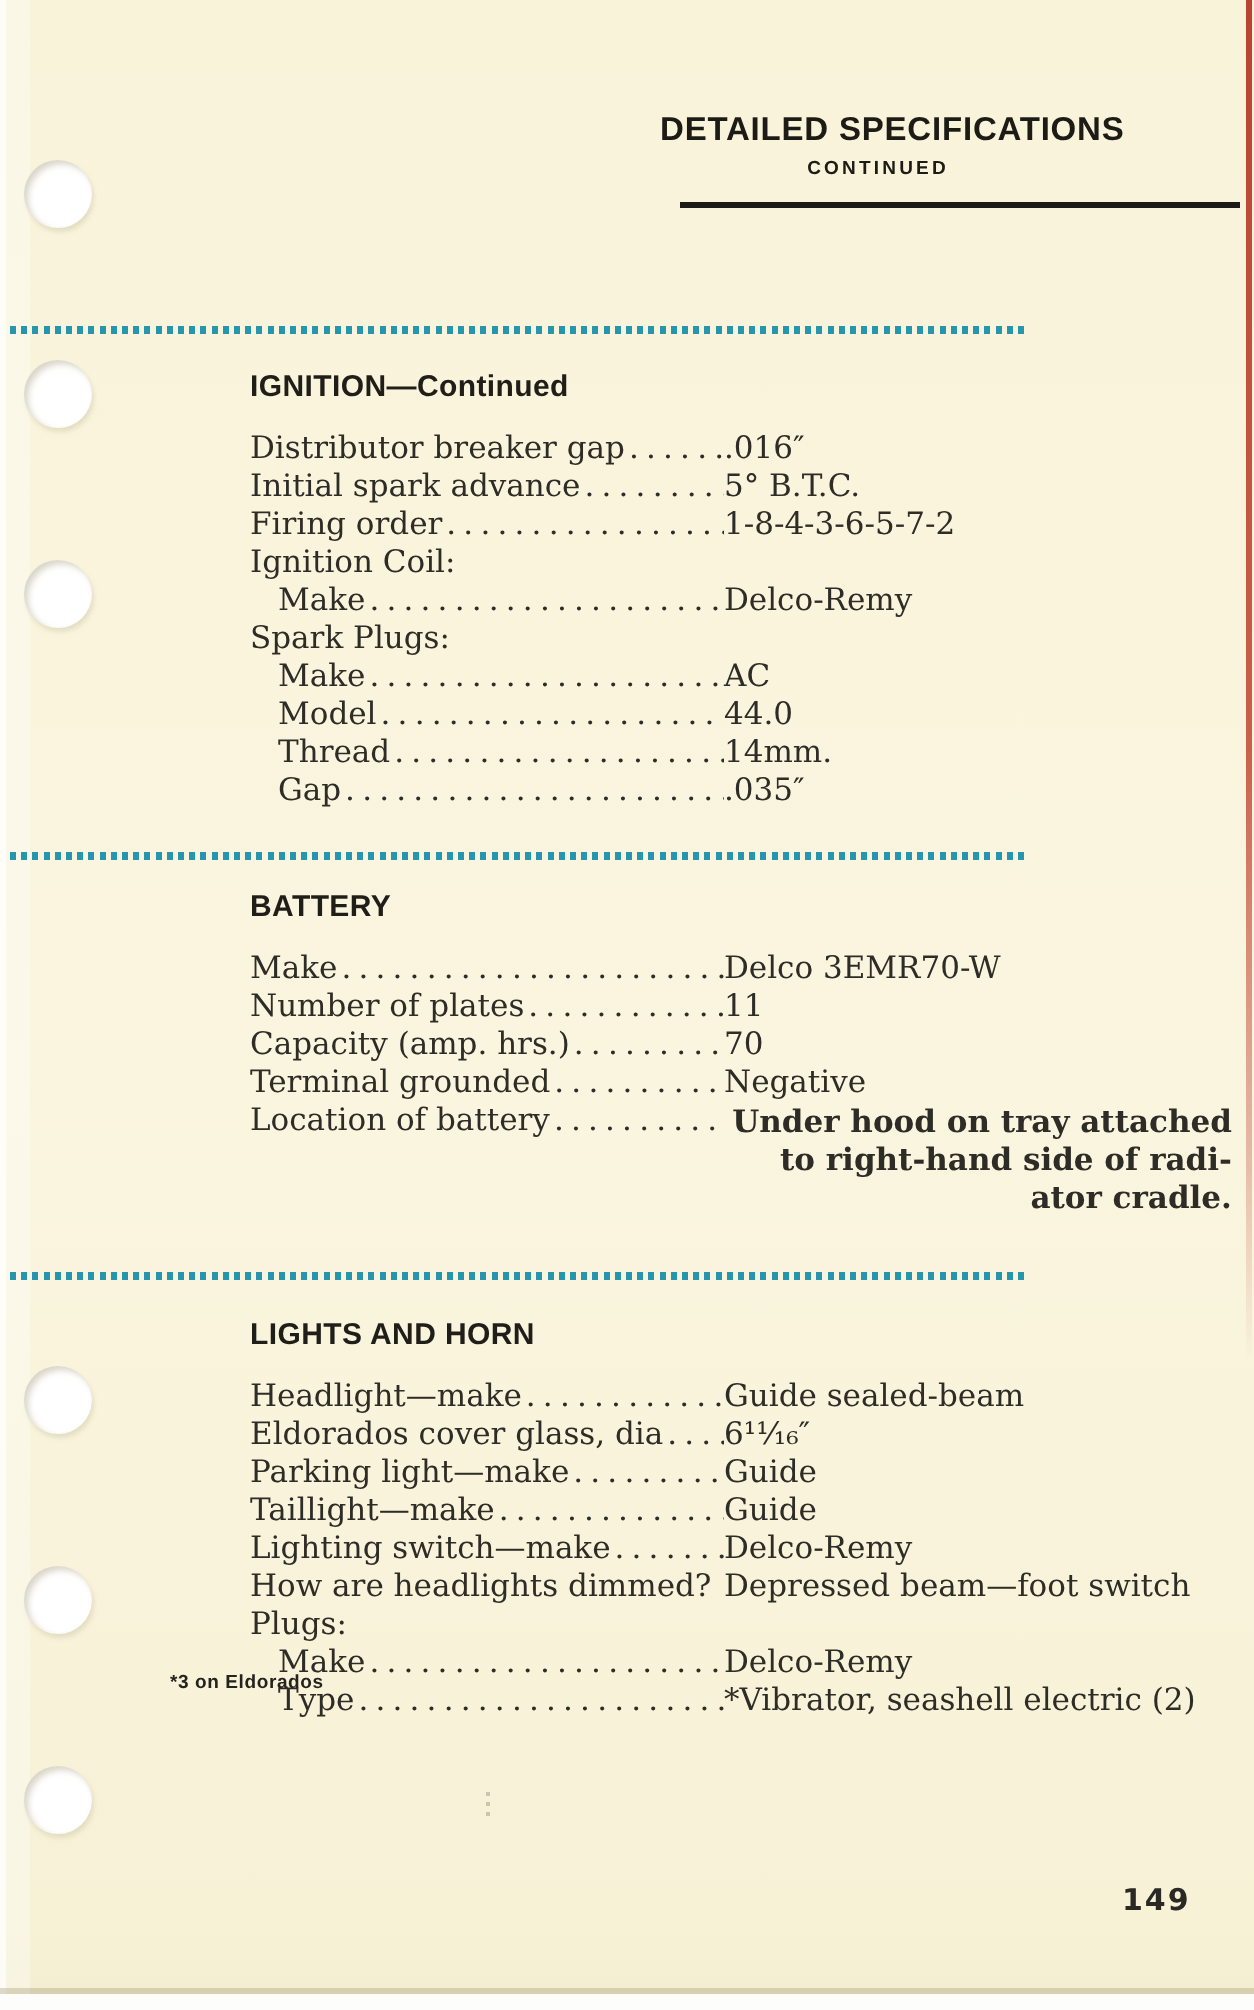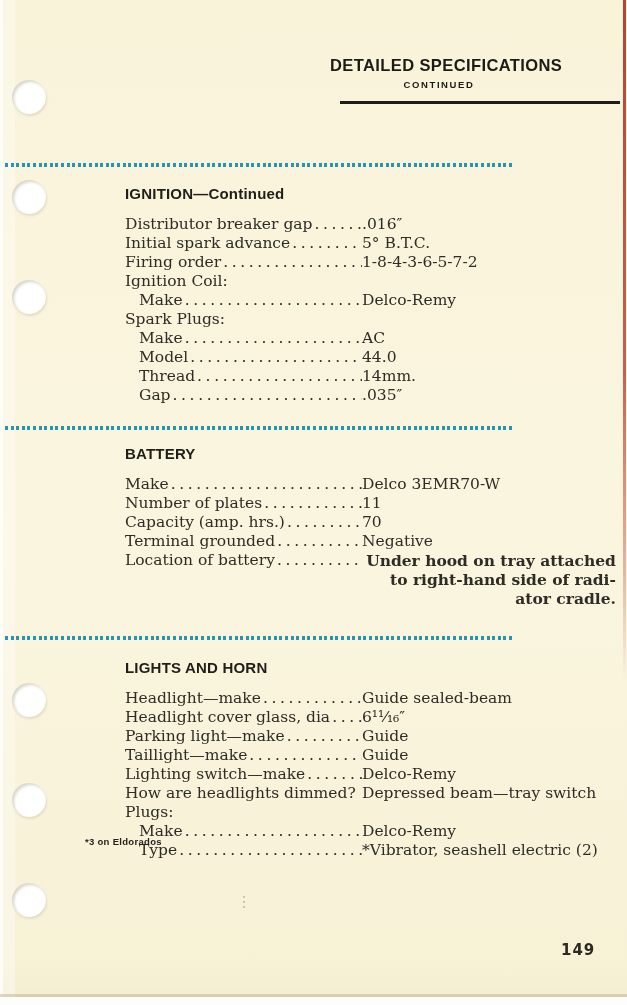--- a/index.html
+++ b/index.html
@@ -203,21 +203,21 @@
     <div class="rows">
       <div class="row">
         <span class="lcell">
             <span class="lbl">Headlight—make</span>
             <span class="dots"></span>
           </span>
         <span class="val">Guide sealed-beam</span>
       </div>
       <div class="row">
         <span class="lcell">
-            <span class="lbl">Headlight cover glass, dia</span>
+            <span class="lbl">Eldorados cover glass, dia</span>
             <span class="dots"></span>
           </span>
         <span class="val">6¹¹⁄₁₆″</span>
       </div>
       <div class="row">
         <span class="lcell">
             <span class="lbl">Parking light—make</span>
             <span class="dots"></span>
           </span>
         <span class="val">Guide</span>
@@ -233,21 +233,21 @@
         <span class="lcell">
             <span class="lbl">Lighting switch—make</span>
             <span class="dots"></span>
           </span>
         <span class="val">Delco-Remy</span>
       </div>
       <div class="row">
         <span class="lcell">
             <span class="lbl">How are headlights dimmed?</span>
           </span>
-        <span class="val">Depressed beam—tray switch</span>
+        <span class="val">Depressed beam—foot switch</span>
       </div>
       <div class="row">
         <span class="lcell">
             <span class="lbl">Plugs:</span>
           </span>
       </div>
       <div class="row">
         <span class="lcell">
             <span class="lbl ind">Make</span>
             <span class="dots"></span>

